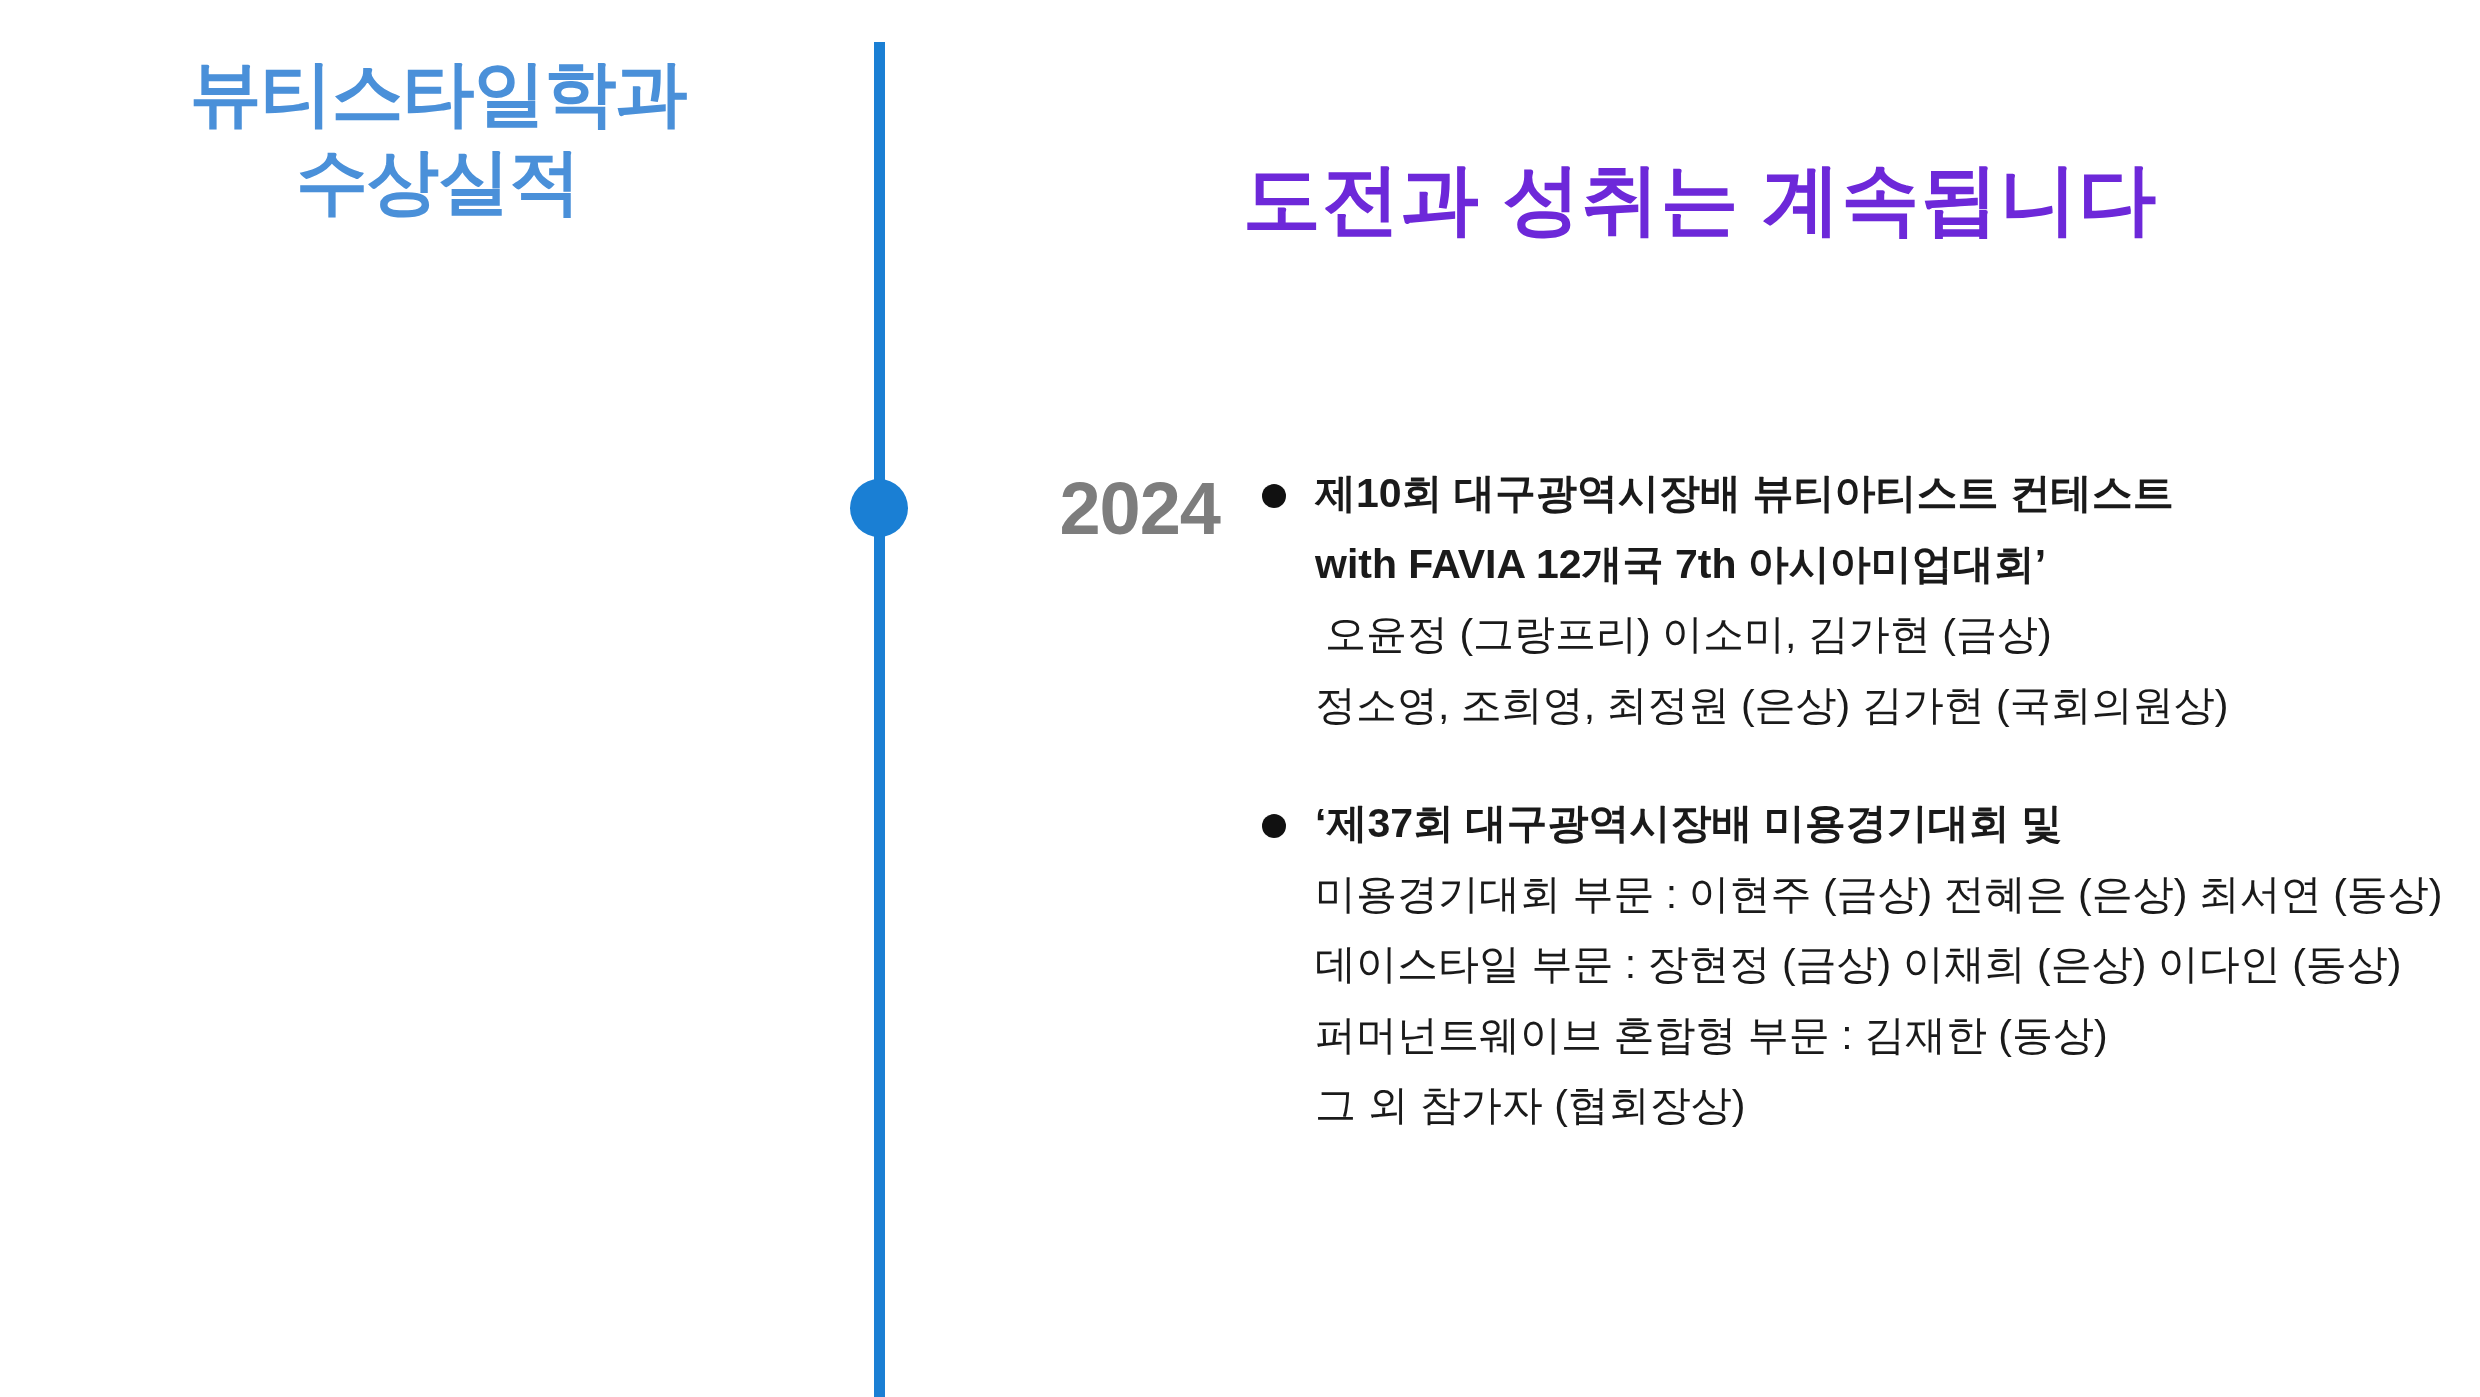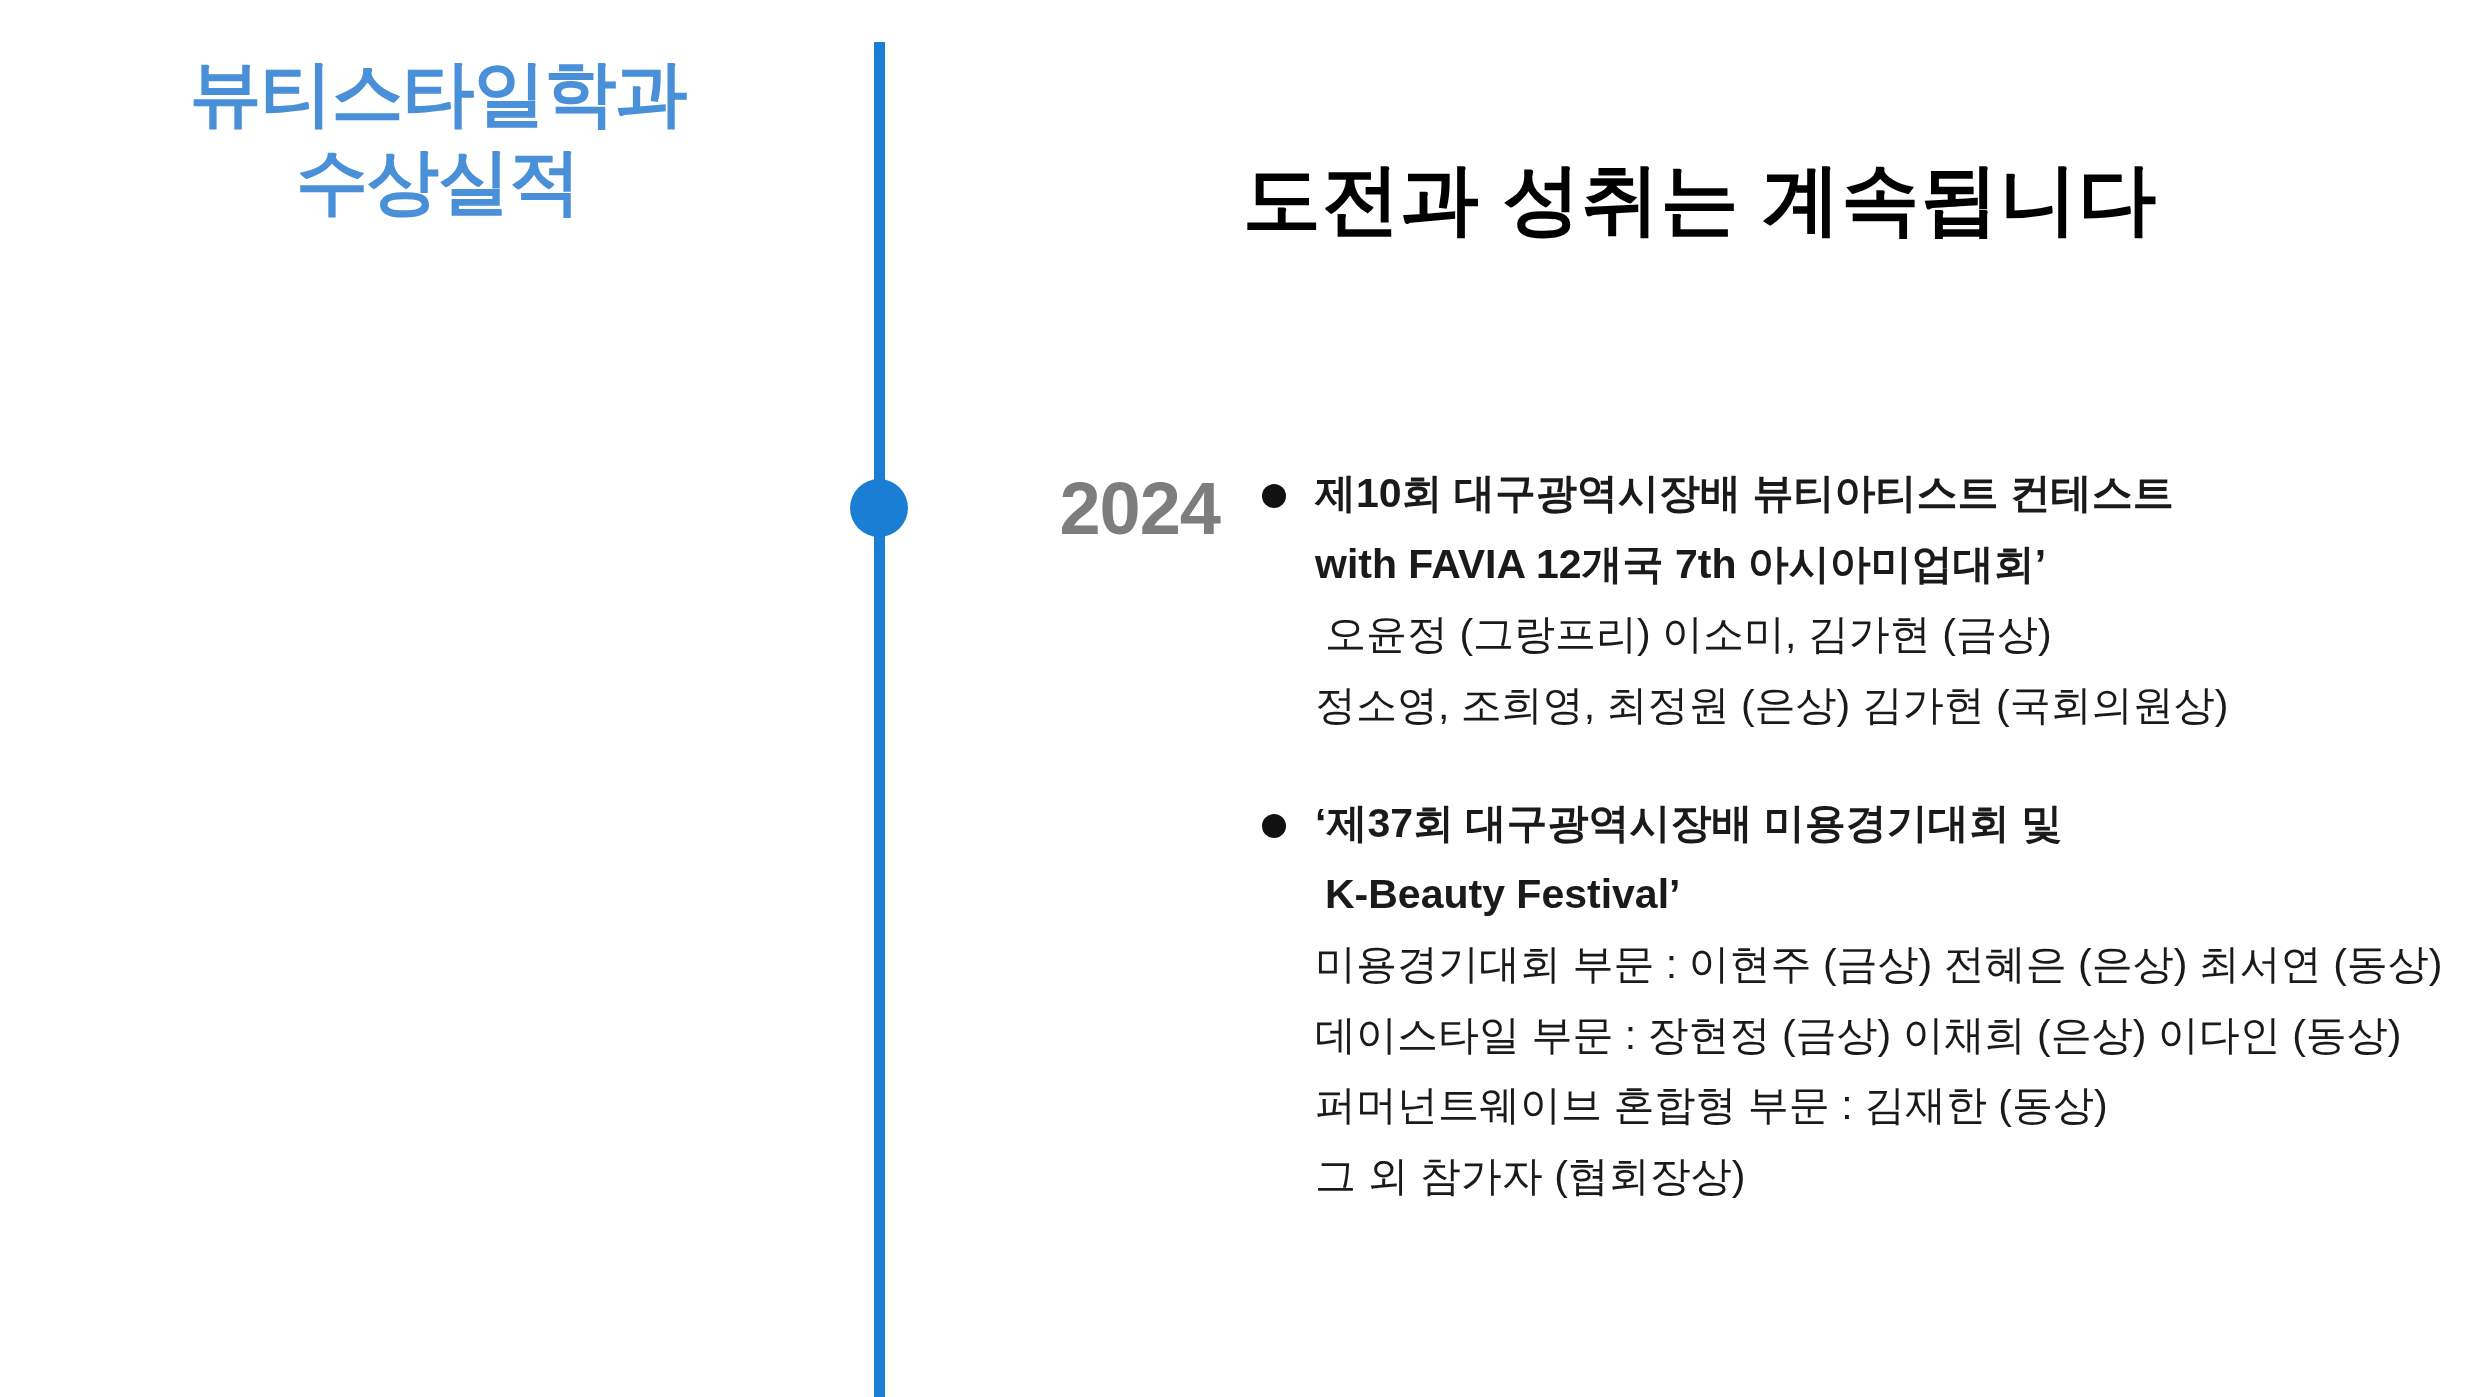--- a/index.html
+++ b/index.html
@@ -67,21 +67,21 @@
     background: #1a7fd4;
   }
 
   
   .main-heading {
     position: absolute;
     left: 960px;
     top: 148px;
     width: 1480px;
     text-align: center;
-    color: #000000;
+    color: #6d28d9;
     font-weight: bold;
     font-size: 78px;
     letter-spacing: 1px;
     white-space: nowrap;
   }
 
   
   .year-label {
     position: absolute;
     left: 960px;
@@ -153,21 +153,20 @@
       <span class="bullet"></span>
       <div class="entry-line bold">제10회 대구광역시장배 뷰티아티스트 컨테스트</div>
       <div class="entry-line bold">with FAVIA 12개국 7th 아시아미업대회’</div>
       <div class="entry-line indent">오윤정 (그랑프리) 이소미, 김가현 (금상)</div>
       <div class="entry-line">정소영, 조희영, 최정원 (은상) 김가현 (국회의원상)</div>
     </div>
 
     <div class="entry">
       <span class="bullet"></span>
       <div class="entry-line bold">‘제37회 대구광역시장배 미용경기대회 및</div>
-      <div class="entry-line bold indent">K-Beauty Festival’</div>
       <div class="entry-line">미용경기대회 부문 : 이현주 (금상) 전혜은 (은상) 최서연 (동상)</div>
       <div class="entry-line">데이스타일 부문 : 장현정 (금상)  이채희 (은상)  이다인 (동상)</div>
       <div class="entry-line">퍼머넌트웨이브 혼합형 부문 : 김재한 (동상)</div>
       <div class="entry-line">그 외 참가자 (협회장상)</div>
     </div>
 
   </div>
 
 </div>
 

